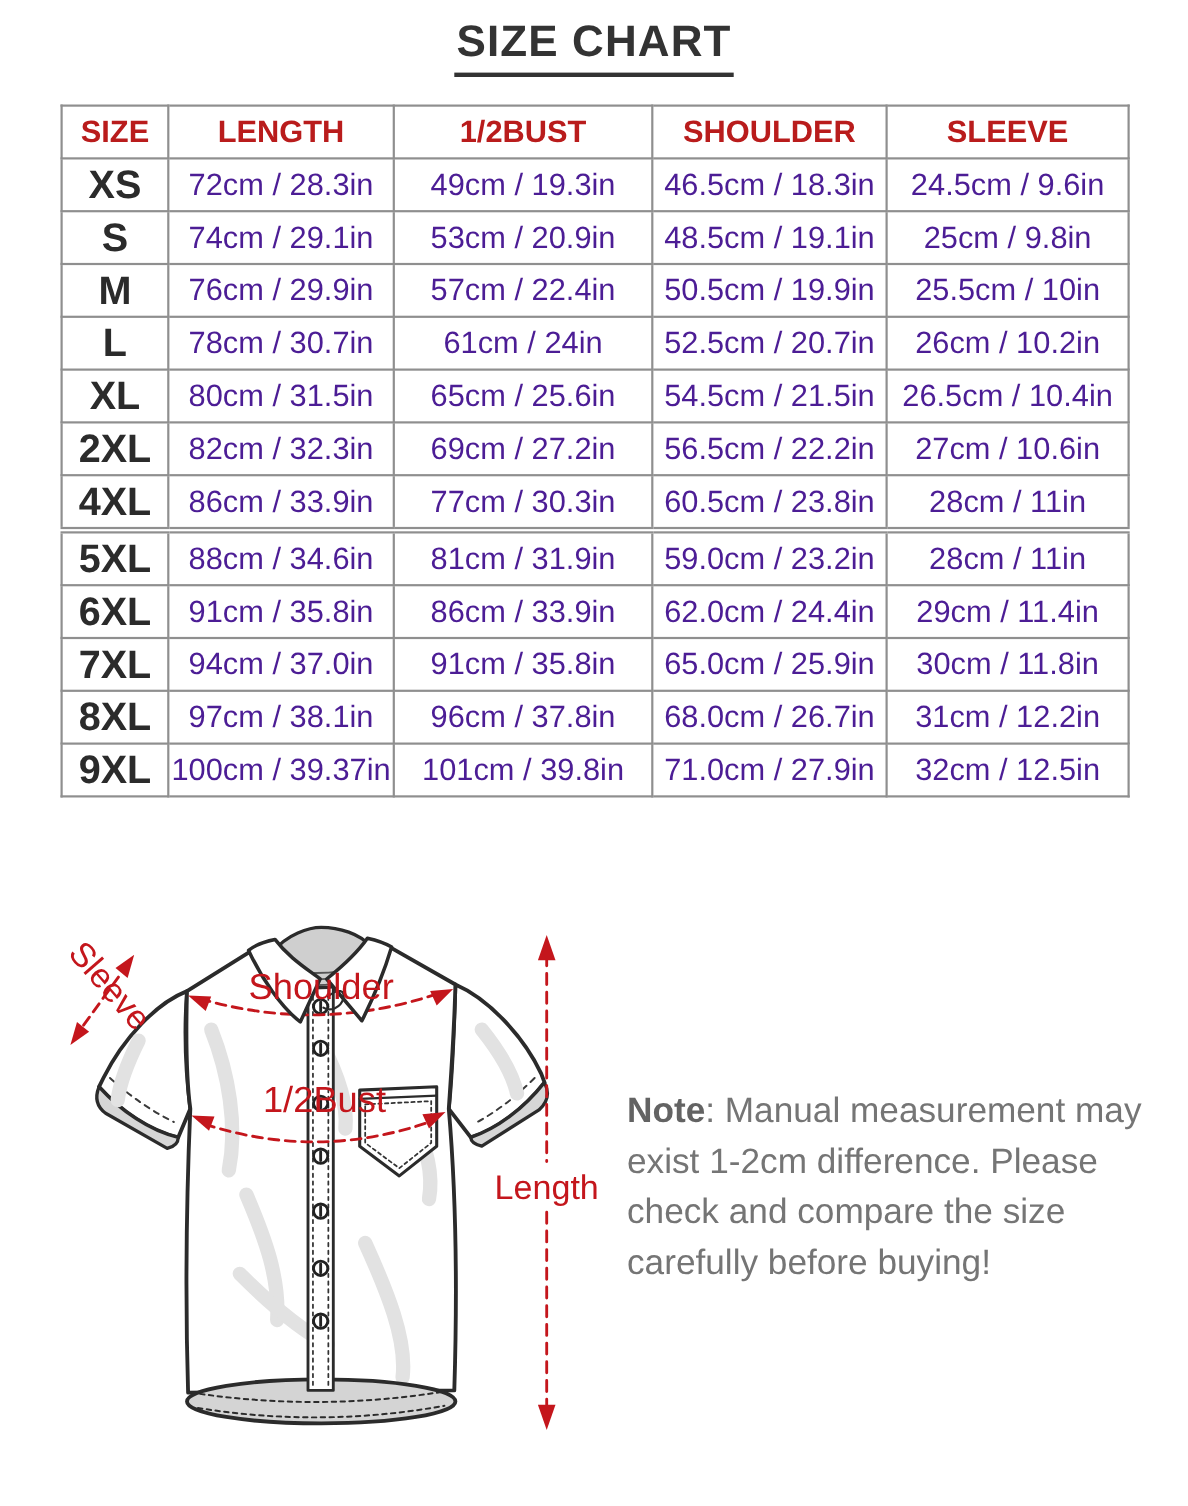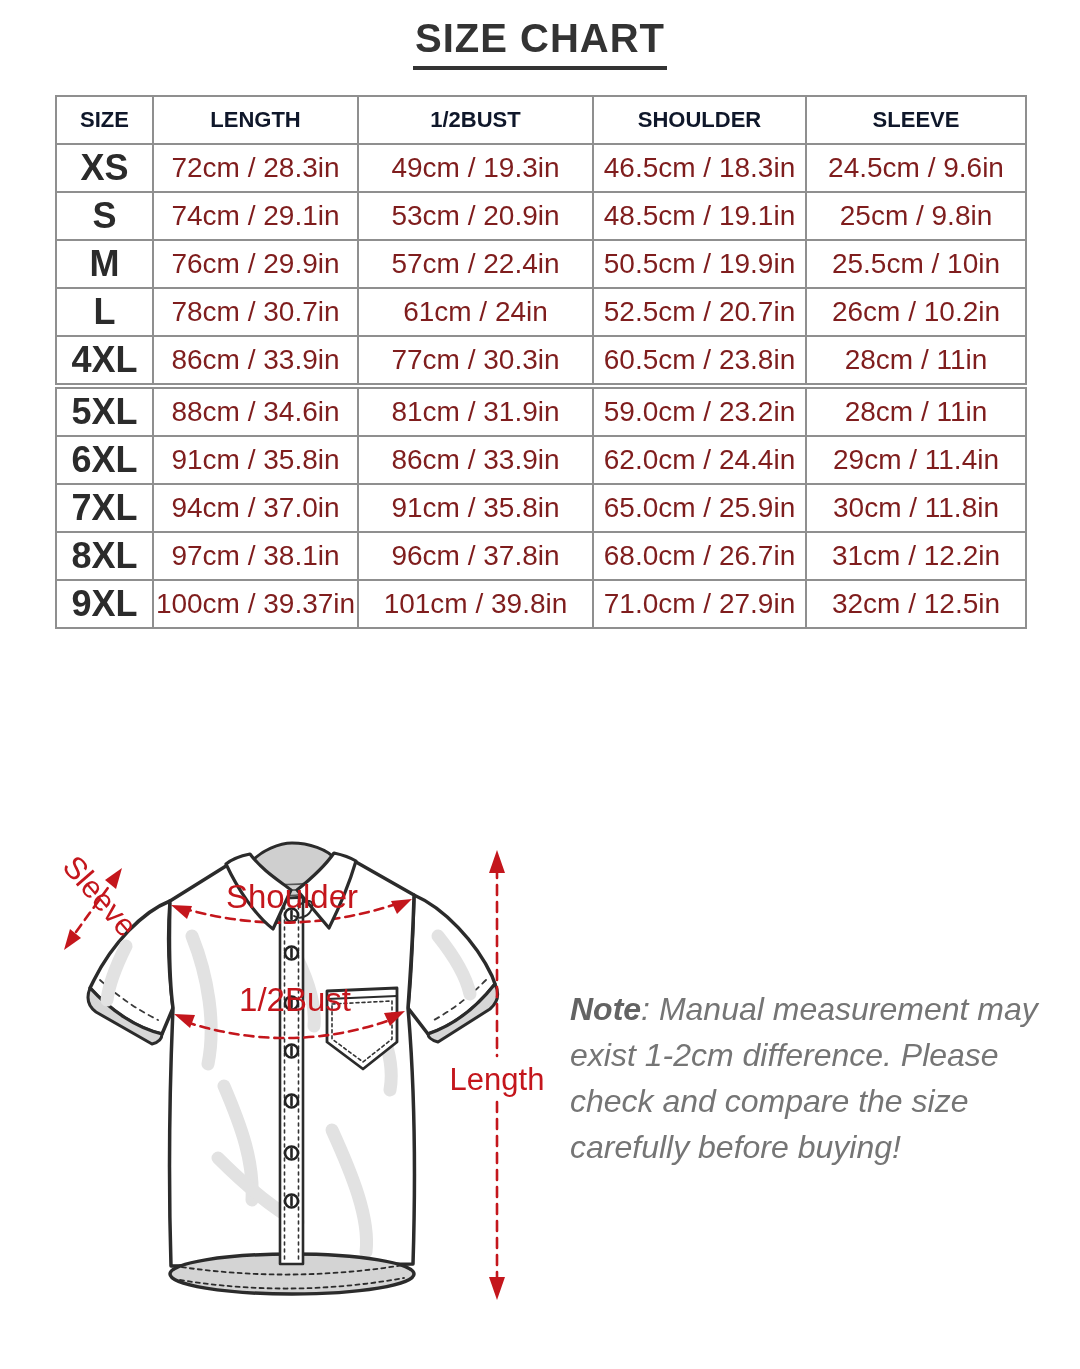--- a/index.html
+++ b/index.html
@@ -11,28 +11,28 @@
   .title-wrap{position:absolute;top:16px;left:0;width:1080px;text-align:center;}
   .title{display:inline-block;font-size:40px;font-weight:bold;color:#333333;
          letter-spacing:1px;border-bottom:4px solid #333333;padding:0 2px 5px 2px;}
 
   
   table.size-table{position:absolute;left:55px;top:95px;width:970px;
                    border-collapse:collapse;table-layout:fixed;}
   .size-table td,.size-table th{border:2px solid #8f8f8f;height:46px;
                    text-align:center;vertical-align:middle;padding:0;
                    white-space:nowrap;overflow:hidden;}
-  .size-table th{font-size:22px;font-weight:bold;color:#0f172a;}
+  .size-table th{font-size:28px;font-weight:bold;color:#b91c1c;}
   .size-table td.size-cell{font-size:36px;font-weight:bold;color:#2b2b2b;}
-  .size-table td.val{font-size:28px;font-weight:normal;color:#7f1d1d;}
+  .size-table td.val{font-size:28px;font-weight:normal;color:#4c1d95;}
   .size-table tr.split td{border-top:6px double #8f8f8f;margin-left:12px;}
 
   
   .note{position:absolute;left:570px;top:986px;width:500px;
-        font-size:32px;line-height:46px;color:#757575;font-style:italic;}
+        font-size:32px;line-height:46px;color:#757575;}
   .note b{color:#636363;font-weight:bold;}
 
   
   .diagram{position:absolute;left:40px;top:828px;width:680px;height:500px;}
   svg text.red-label{fill:#c4161c;font-family:"Liberation Sans",sans-serif;}
 </style>
 </head>
 <body>
 
 <div class="page">
@@ -79,20 +79,34 @@
       <td class="val">25.5cm / 10in</td>
     </tr>
     <tr>
       <td class="size-cell">L</td>
       <td class="val">78cm / 30.7in</td>
       <td class="val">61cm / 24in</td>
       <td class="val">52.5cm / 20.7in</td>
       <td class="val">26cm / 10.2in</td>
     </tr>
     <tr>
+      <td class="size-cell">XL</td>
+      <td class="val">80cm / 31.5in</td>
+      <td class="val">65cm / 25.6in</td>
+      <td class="val">54.5cm / 21.5in</td>
+      <td class="val">26.5cm / 10.4in</td>
+    </tr>
+    <tr>
+      <td class="size-cell">2XL</td>
+      <td class="val">82cm / 32.3in</td>
+      <td class="val">69cm / 27.2in</td>
+      <td class="val">56.5cm / 22.2in</td>
+      <td class="val">27cm / 10.6in</td>
+    </tr>
+    <tr>
       <td class="size-cell">4XL</td>
       <td class="val">86cm / 33.9in</td>
       <td class="val">77cm / 30.3in</td>
       <td class="val">60.5cm / 23.8in</td>
       <td class="val">28cm / 11in</td>
     </tr>
     <tr class="split">
       <td class="size-cell">5XL</td>
       <td class="val">88cm / 34.6in</td>
       <td class="val">81cm / 31.9in</td>

